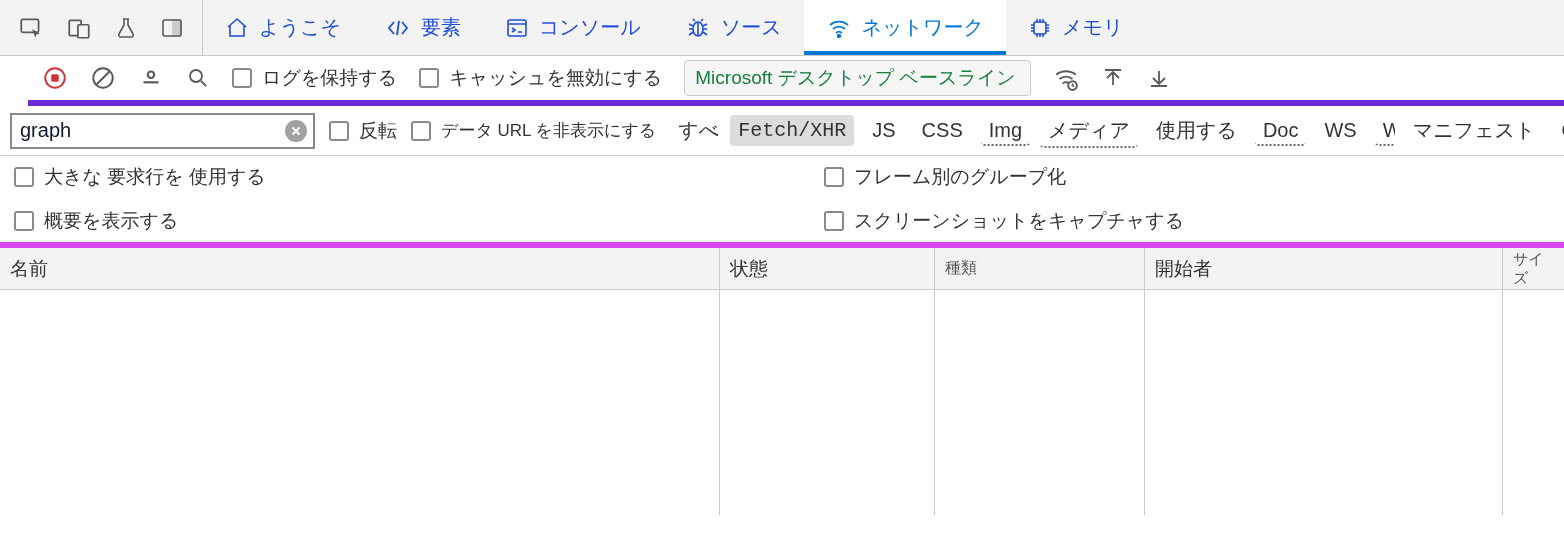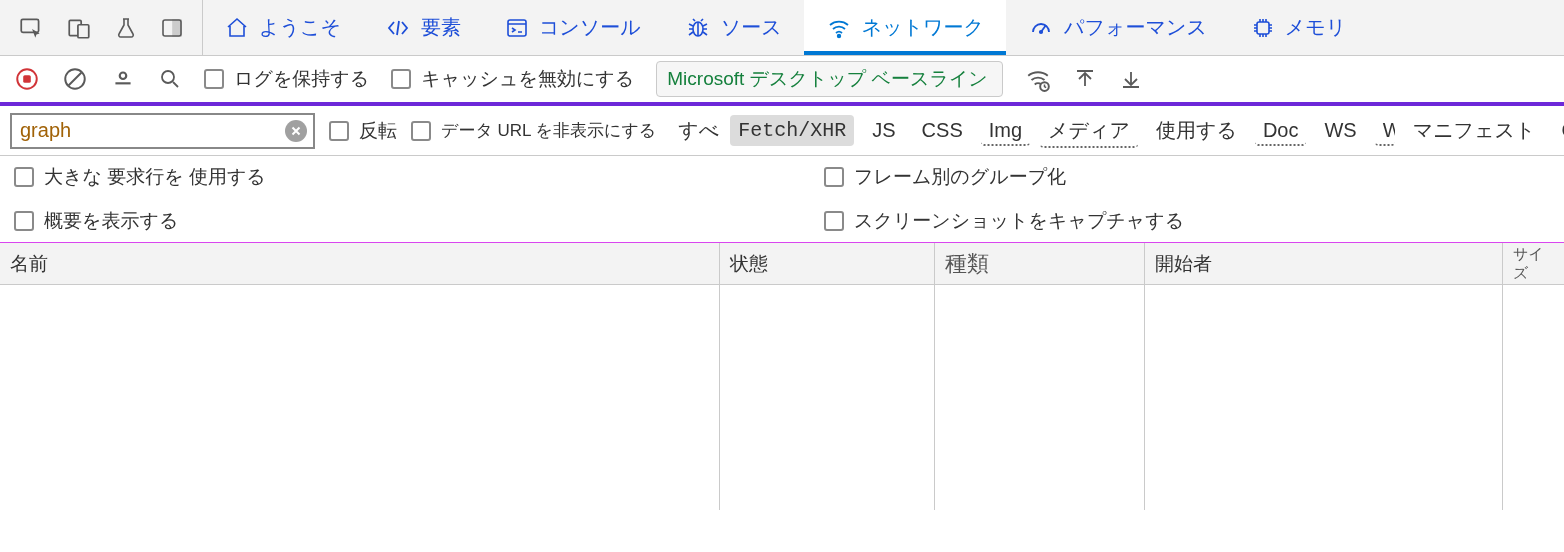--- a/index.html
+++ b/index.html
@@ -59,22 +59,23 @@
     }
     .tab .icon { color: inherit; }
 
     
     .toolbar {
       display: flex;
       align-items: center;
       height: 50px;
       padding: 0 14px;
       gap: 22px;
-      border-bottom: 4px solid #6d28d9;
-      background: #fff;
+      border-bottom: 6px solid #6d28d9;
+      background: #fff;
+      margin-left: 28px;
     }
     .tb-icon { color: #5a5a5a; display: flex; align-items: center; }
     .record-icon svg circle { stroke: #d13438; }
     .record-icon svg .inner { fill: #d13438; }
     .checkbox-row {
       display: flex;
       align-items: center;
       gap: 10px;
       font-size: 19px;
       color: #333;
@@ -117,21 +118,21 @@
       height: 36px;
       width: 330px;
       padding: 0 6px 0 8px;
       background: #fff;
     }
     .filter-input input {
       border: none;
       outline: none;
       font-size: 20px;
       flex: 1;
-      color: #a16207;
+      color: #0f172a;
       font-family: inherit;
     }
     .clear-btn {
       width: 22px; height: 22px;
       border-radius: 50%;
       background: #a0a0a0;
       display: flex; align-items: center; justify-content: center;
       cursor: pointer;
     }
     .clear-btn svg { color: #fff; }
@@ -145,21 +146,21 @@
     .ftype {
       padding: 4px 8px;
       border-radius: 4px;
       cursor: pointer;
     }
     .ftype.truncated { border-bottom: 2px dotted #666; padding-bottom: 2px; }
     .ftype.active { background: #dcdcdc; font-family: Liberation Mono, monospace; }
 
     
     .options-rows {
-      border-bottom: 1px solid #d946ef;
+      border-bottom: 6px solid #d946ef;
       padding: 8px 14px;
       background: #fff;
     }
     .options-grid {
       display: grid;
       grid-template-columns: 810px 1fr;
       row-gap: 18px;
     }
 
     
@@ -174,21 +175,21 @@
     .th {
       display: flex;
       align-items: center;
       padding: 0 10px;
       border-right: 1px solid #cacaca;
       overflow: hidden;
     }
     .th:last-child { border-right: none; }
     .col-name { flex: 0 0 720px; }
     .col-status { flex: 0 0 215px; }
-    .col-type { flex: 0 0 210px; font-size: 22px; color: #555; }
+    .col-type { flex: 0 0 210px; font-size: 16px; color: #555; }
     .col-initiator { flex: 0 0 358px; }
     .col-size { flex: 1; font-size: 15px; color: #555; }
     .table-body {
       display: flex;
       height: 225px;
     }
     .tcol {
       border-right: 1px solid #cacaca;
       height: 100%;
     }
@@ -262,30 +263,20 @@
       <span class="icon">
         <svg width="26" height="24" viewBox="0 0 24 24" fill="none" stroke="currentColor" stroke-width="1.8">
             <path d="M3 9 a14 14 0 0 1 18 0 M6 13 a9 9 0 0 1 12 0 M9 17 a4.5 4.5 0 0 1 6 0"></path>
             <circle cx="12" cy="20" r="1.3" fill="currentColor"></circle>
           </svg>
       </span>
       <span>ネットワーク</span>
     </div>
     <div class="tab">
       <span class="icon">
-        <svg width="26" height="24" viewBox="0 0 24 24" fill="none" stroke="currentColor" stroke-width="1.8">
-            <path d="M4 16 a8 8 0 0 1 16 0"></path>
-            <path d="M12 16 L17 9"></path>
-            <circle cx="12" cy="16" r="1.2" fill="currentColor"></circle>
-          </svg>
-      </span>
-      <span>パフォーマンス</span>
-    </div>
-    <div class="tab">
-      <span class="icon">
         <svg width="24" height="24" viewBox="0 0 24 24" fill="none" stroke="currentColor" stroke-width="1.6">
             <rect x="6" y="6" width="12" height="12" rx="2"></rect>
             <path d="M9 3v3M12 3v3M15 3v3M9 18v3M12 18v3M15 18v3M3 9h3M3 12h3M3 15h3M18 9h3M18 12h3M18 15h3"></path>
           </svg>
       </span>
       <span>メモリ</span>
     </div>
   </div>
 </div>
 

